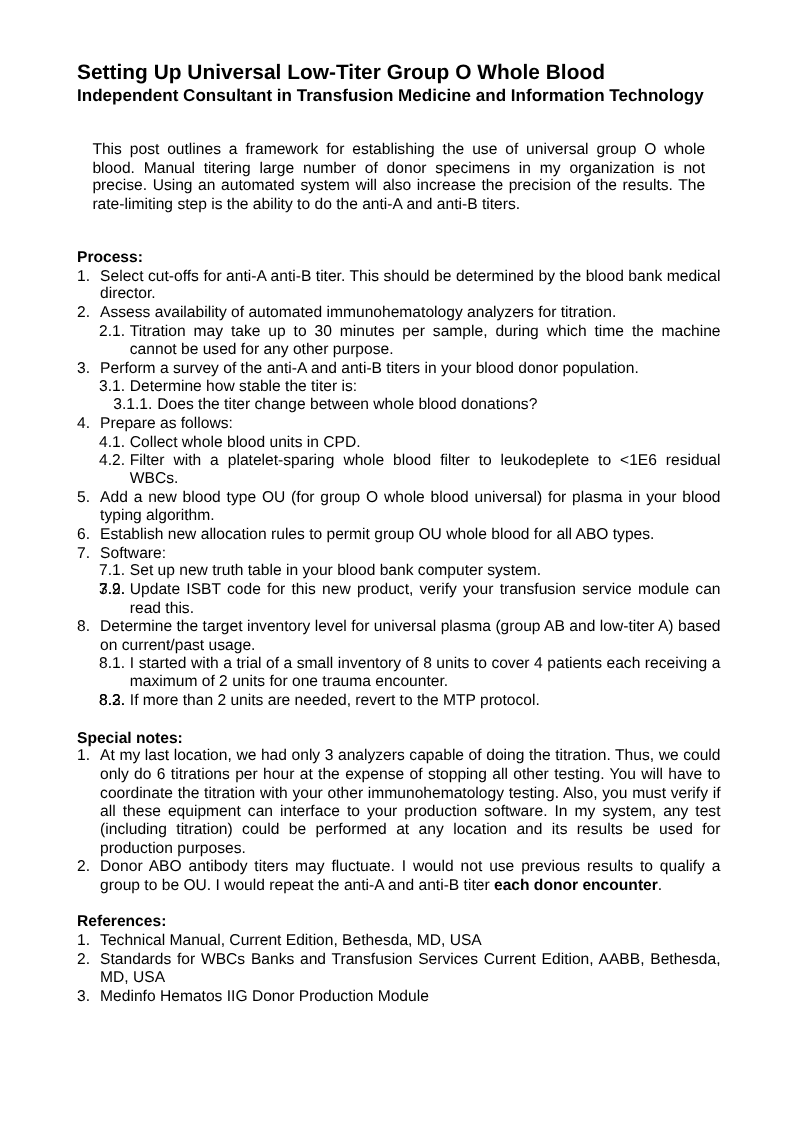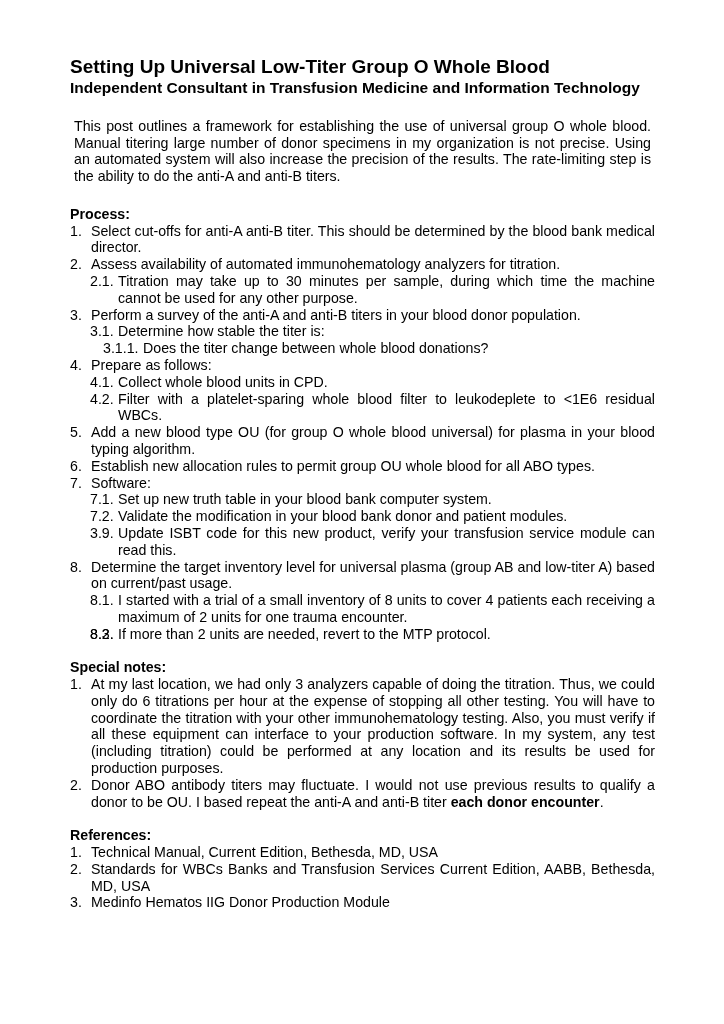--- a/index.html
+++ b/index.html
@@ -4,21 +4,21 @@
 <style>
   html, body { margin: 0; padding: 0; background: #ffffff; }
   body { width: 724px; height: 1024px; position: relative; overflow: hidden; }
   .page {
     position: absolute; left: 70px; top: 56px; width: 585px;
     font-family: "Liberation Sans", sans-serif; color: #000;
     font-size: 14.2px; line-height: 16.8px;
   }
   .title { font-weight: bold; font-size: 19px; line-height: 22px; margin: 0; }
   .subtitle { font-weight: bold; font-size: 15.5px; line-height: 19px; margin: 0; }
-  .para { text-align: justify; margin: 4px; }
+  .para { text-align: justify; margin: 14px; }
   .gap { height: 16.8px; }
   .section-heading { font-weight: bold; margin: 0; }
   .item { position: relative; text-align: justify; margin: 0; }
   .l1 { padding-left: 21px; }
   .l2 { padding-left: 48px; }
   .l3 { padding-left: 73px; }
   .num { position: absolute; top: 0; }
   .l1 .num { left: 0; }
   .l2 .num { left: 20px; }
   .l3 .num { left: 33px; }
@@ -43,33 +43,33 @@
     <div class="item l1"><span class="num">3.</span><span>Perform a survey of the anti-A and anti-B titers in your blood donor population.</span></div>
     <div class="item l2"><span class="num">3.1.</span><span>Determine how stable the titer is:</span></div>
     <div class="item l3"><span class="num">3.1.1.</span><span>Does the titer change between whole blood donations?</span></div>
     <div class="item l1"><span class="num">4.</span><span>Prepare as follows:</span></div>
     <div class="item l2"><span class="num">4.1.</span><span>Collect whole blood units in CPD.</span></div>
     <div class="item l2"><span class="num">4.2.</span><span>Filter with a platelet-sparing whole blood filter to leukodeplete to &lt;1E6 residual WBCs.</span></div>
     <div class="item l1"><span class="num">5.</span><span>Add a new blood type OU (for group O whole blood universal) for plasma in your blood typing algorithm.</span></div>
     <div class="item l1"><span class="num">6.</span><span>Establish new allocation rules to permit group OU whole blood for all ABO types.</span></div>
     <div class="item l1"><span class="num">7.</span><span>Software:</span></div>
     <div class="item l2"><span class="num">7.1.</span><span>Set up new truth table in your blood bank computer system.</span></div>
-    <div class="item l2"><span class="num">7.2.</span><span>Validate the modification in your blood bank donor and patient modules.</span></div>
+    <div class="item l2"><span class="num">7.2.</span></div>
     <div class="item l2"><span class="num">3.9.</span><span>Update ISBT code for this new product, verify your transfusion service module can read this.</span></div>
     <div class="item l1"><span class="num">8.</span><span>Determine the target inventory level for universal plasma (group AB and low-titer A) based on current/past usage.</span></div>
     <div class="item l2"><span class="num">8.1.</span><span>I started with a trial of a small inventory of 8 units to cover 4 patients each receiving a maximum of 2 units for one trauma encounter.</span></div>
     <div class="item l2"><span class="num">8.2.</span></div>
     <div class="item l2"><span class="num">8.3.</span><span>If more than 2 units are needed, revert to the MTP protocol.</span></div>
   </div>
   <div class="gap"></div>
 
   <p class="section-heading">Special notes:</p>
   <div>
     <div class="item l1"><span class="num">1.</span><span>At my last location, we had only 3 analyzers capable of doing the titration.  Thus, we could only do 6 titrations per hour at the expense of stopping all other testing.  You will have to coordinate the titration with your other immunohematology testing.  Also, you must verify if all these equipment can interface to your production software.  In my system, any test (including titration) could be performed at any location and its results be used for production purposes.</span></div>
-    <div class="item l1"><span class="num">2.</span><span>Donor ABO antibody titers may fluctuate.  I would not use previous results to qualify a donor to be OU.  I based repeat the anti-A and anti-B titer </span><span class="b">each donor encounter</span><span>.</span></div>
+    <div class="item l1"><span class="num">2.</span><span>Donor ABO antibody titers may fluctuate.  I would not use previous results to qualify a group to be OU.  I would repeat the anti-A and anti-B titer </span><span class="b">each donor encounter</span><span>.</span></div>
   </div>
   <div class="gap"></div>
 
   <p class="section-heading">References:</p>
   <div>
     <div class="item l1"><span class="num">1.</span><span class="it">Technical Manual</span><span>, Current Edition, Bethesda, MD, USA</span></div>
     <div class="item l1"><span class="num">2.</span><span class="it">Standards for WBCs Banks and Transfusion Services</span><span> Current Edition, AABB, Bethesda, MD, USA</span></div>
     <div class="item l1"><span class="num">3.</span><span class="it">Medinfo Hematos IIG Donor Production Module</span><span></span></div>
   </div>
 </div>

